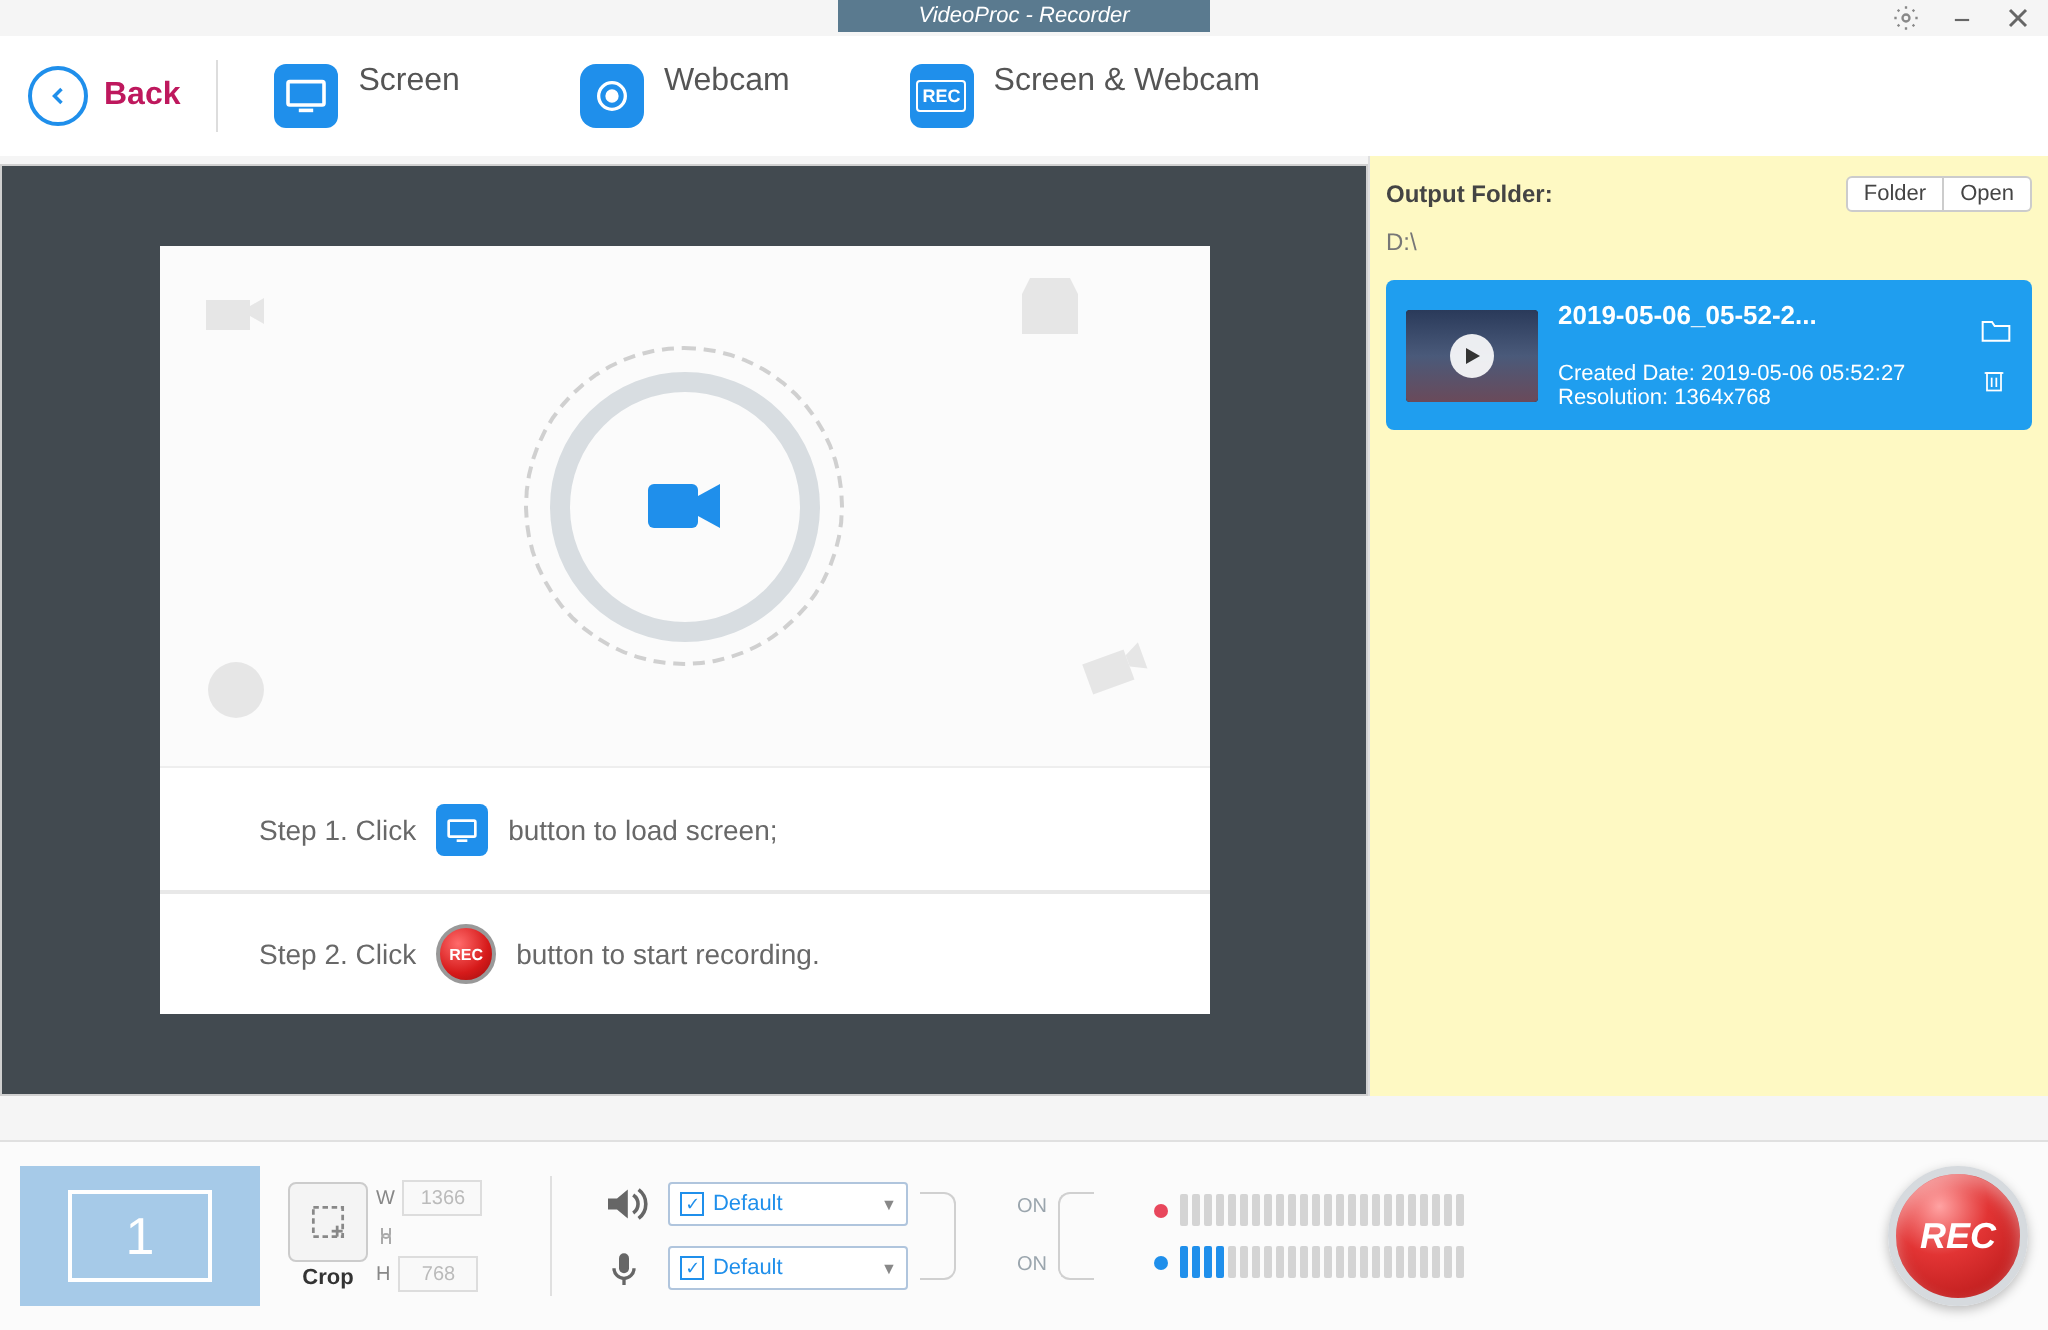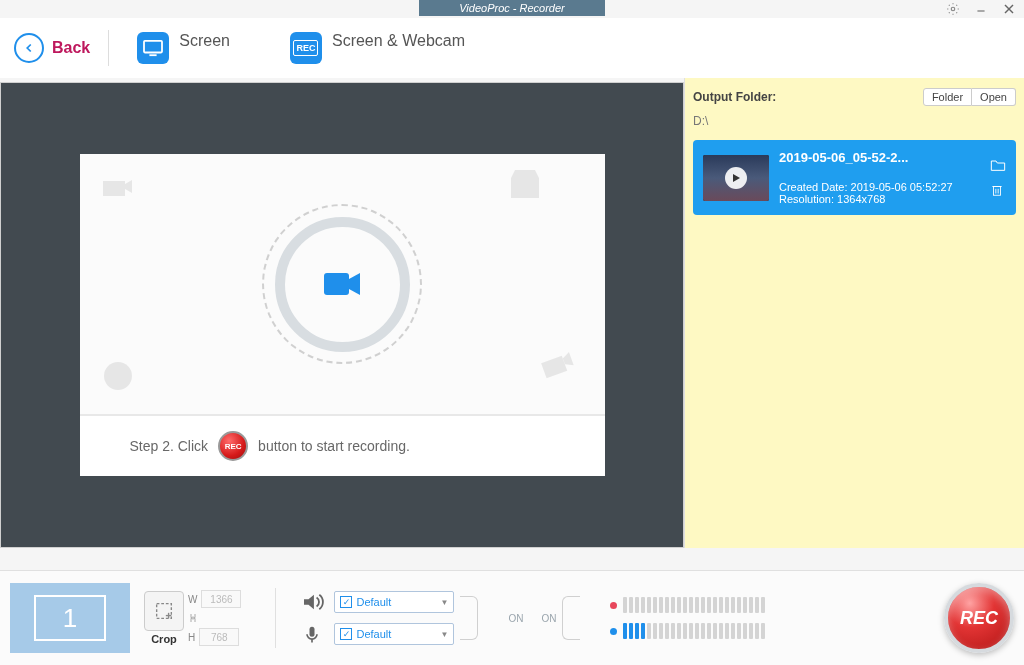--- a/index.html
+++ b/index.html
@@ -57,21 +57,21 @@
     .wh-col { display: flex; flex-direction: column; gap: 4px; font-size: 10px; color: #888; }
     .wh-row { display: flex; align-items: center; gap: 4px; }
     .wh-box { width: 40px; height: 18px; border: 1px solid #ddd; background: #f9f9f9; text-align: center; font-size: 10px; color: #bbb; display: flex; align-items: center; justify-content: center; }
     .v-divider { width: 1px; height: 60px; background: #e0e0e0; margin: 0 20px; }
     .audio-block { display: flex; flex-direction: column; gap: 10px; }
     .audio-row { display: flex; align-items: center; gap: 10px; }
     .audio-ico { width: 22px; height: 18px; }
     .audio-select { width: 120px; height: 22px; border: 1px solid #b0c5dd; font-size: 11px; color: #1f8feb; background: #fff; display: flex; align-items: center; padding: 0 5px; cursor: pointer; gap: 4px; border-radius: 2px; }
     .chk { width: 12px; height: 12px; border: 1px solid #1f8feb; display: flex; align-items: center; justify-content: center; color: #1f8feb; font-size: 9px; }
     .dropdown-arrow { margin-left: auto; font-size: 8px; color: #888; }
-    .on-col { display: flex; flex-direction: row; gap: 18px; margin-left: 24px; font-size: 10px; color: #9aa5ad; }
+    .on-col { display: flex; flex-direction: column; gap: 18px; margin-left: 24px; font-size: 10px; color: #9aa5ad; }
     .level-col { display: flex; flex-direction: column; gap: 10px; margin-left: 24px; }
     .level-row { display: flex; align-items: center; gap: 6px; }
     .level-dot { width: 7px; height: 7px; border-radius: 50%; }
     .level-dot.red { background: #e8475c; }
     .level-dot.blue { background: #1f8feb; }
     .level-bars { display: flex; gap: 2px; }
     .level-bar { width: 4px; height: 16px; border-radius: 1px; }
     .big-rec { width: 70px; height: 70px; border-radius: 50%; background: radial-gradient(circle at 35% 26%, #ffa3a3 0%, #e23434 40%, #b01414 100%); border: 4px solid #d6dade; display: flex; align-items: center; justify-content: center; color: #fff; font-size: 18px; font-weight: bold; font-style: italic; margin-left: auto; cursor: pointer; box-shadow: inset 0 4px 8px rgba(255,255,255,0.4), 0 2px 6px rgba(0,0,0,0.25); }
     .bracket { width: 18px; height: 44px; border: 1px solid #d0d0d0; border-left: none; border-radius: 0 6px 6px 0; }
   </style>
@@ -115,20 +115,29 @@
   <div class="tool-item">
     <div class="tool-icon">
       <svg width="22" height="18" viewBox="0 0 24 20" fill="#fff">
           <rect x="2" y="2" width="20" height="13" rx="1" fill="none" stroke="#fff" stroke-width="2"></rect>
           <line x1="8" y1="18" x2="16" y2="18" stroke="#fff" stroke-width="2"></line>
         </svg>
     </div>
     <span class="tool-label">Screen</span>
   </div>
 
+  <div class="tool-item">
+    <div class="tool-icon" style="border-radius:8px">
+      <svg width="20" height="20" viewBox="0 0 24 24" fill="none" stroke="#fff" stroke-width="2">
+          <circle cx="12" cy="12" r="8"></circle>
+          <circle cx="12" cy="12" r="3" fill="#fff"></circle>
+        </svg>
+    </div>
+    <span class="tool-label">Webcam</span>
+  </div>
 
   <div class="tool-item">
     <div class="tool-icon">
       <span style="color:#fff;font-size:9px;font-weight:bold;border:1.5px solid #fff;padding:2px 2px;border-radius:2px">REC</span>
     </div>
     <span class="tool-label">Screen &amp; Webcam</span>
   </div>
 </div>
 
 <div class="main">
@@ -151,20 +160,30 @@
             <polygon points="26,13 34,9 34,23 26,19" fill="#000"></polygon>
           </svg>
         <div class="cam-circle-outer">
           <div class="cam-circle-inner">
             <svg width="40" height="30" viewBox="0 0 40 30">
                 <rect x="2" y="4" width="25" height="22" rx="3" fill="#1f8feb"></rect>
                 <polygon points="27,10 38,4 38,26 27,20" fill="#1f8feb"></polygon>
               </svg>
           </div>
         </div>
+      </div>
+      <div class="step-row">
+        <span>Step 1. Click</span>
+        <span class="step-icon-blue">
+          <svg width="16" height="12" viewBox="0 0 24 18" fill="#fff">
+              <rect x="2" y="2" width="20" height="12" rx="1" fill="none" stroke="#fff" stroke-width="2"></rect>
+              <line x1="8" y1="17" x2="16" y2="17" stroke="#fff" stroke-width="2"></line>
+            </svg>
+        </span>
+        <span>button to load screen;</span>
       </div>
       <div class="step-row" style="border-top:2px solid #e8e8e8">
         <span>Step 2. Click</span>
         <span class="rec-glossy">REC</span>
         <span>button to start recording.</span>
       </div>
     </div>
   </div>
 
   <div class="sidebar">

